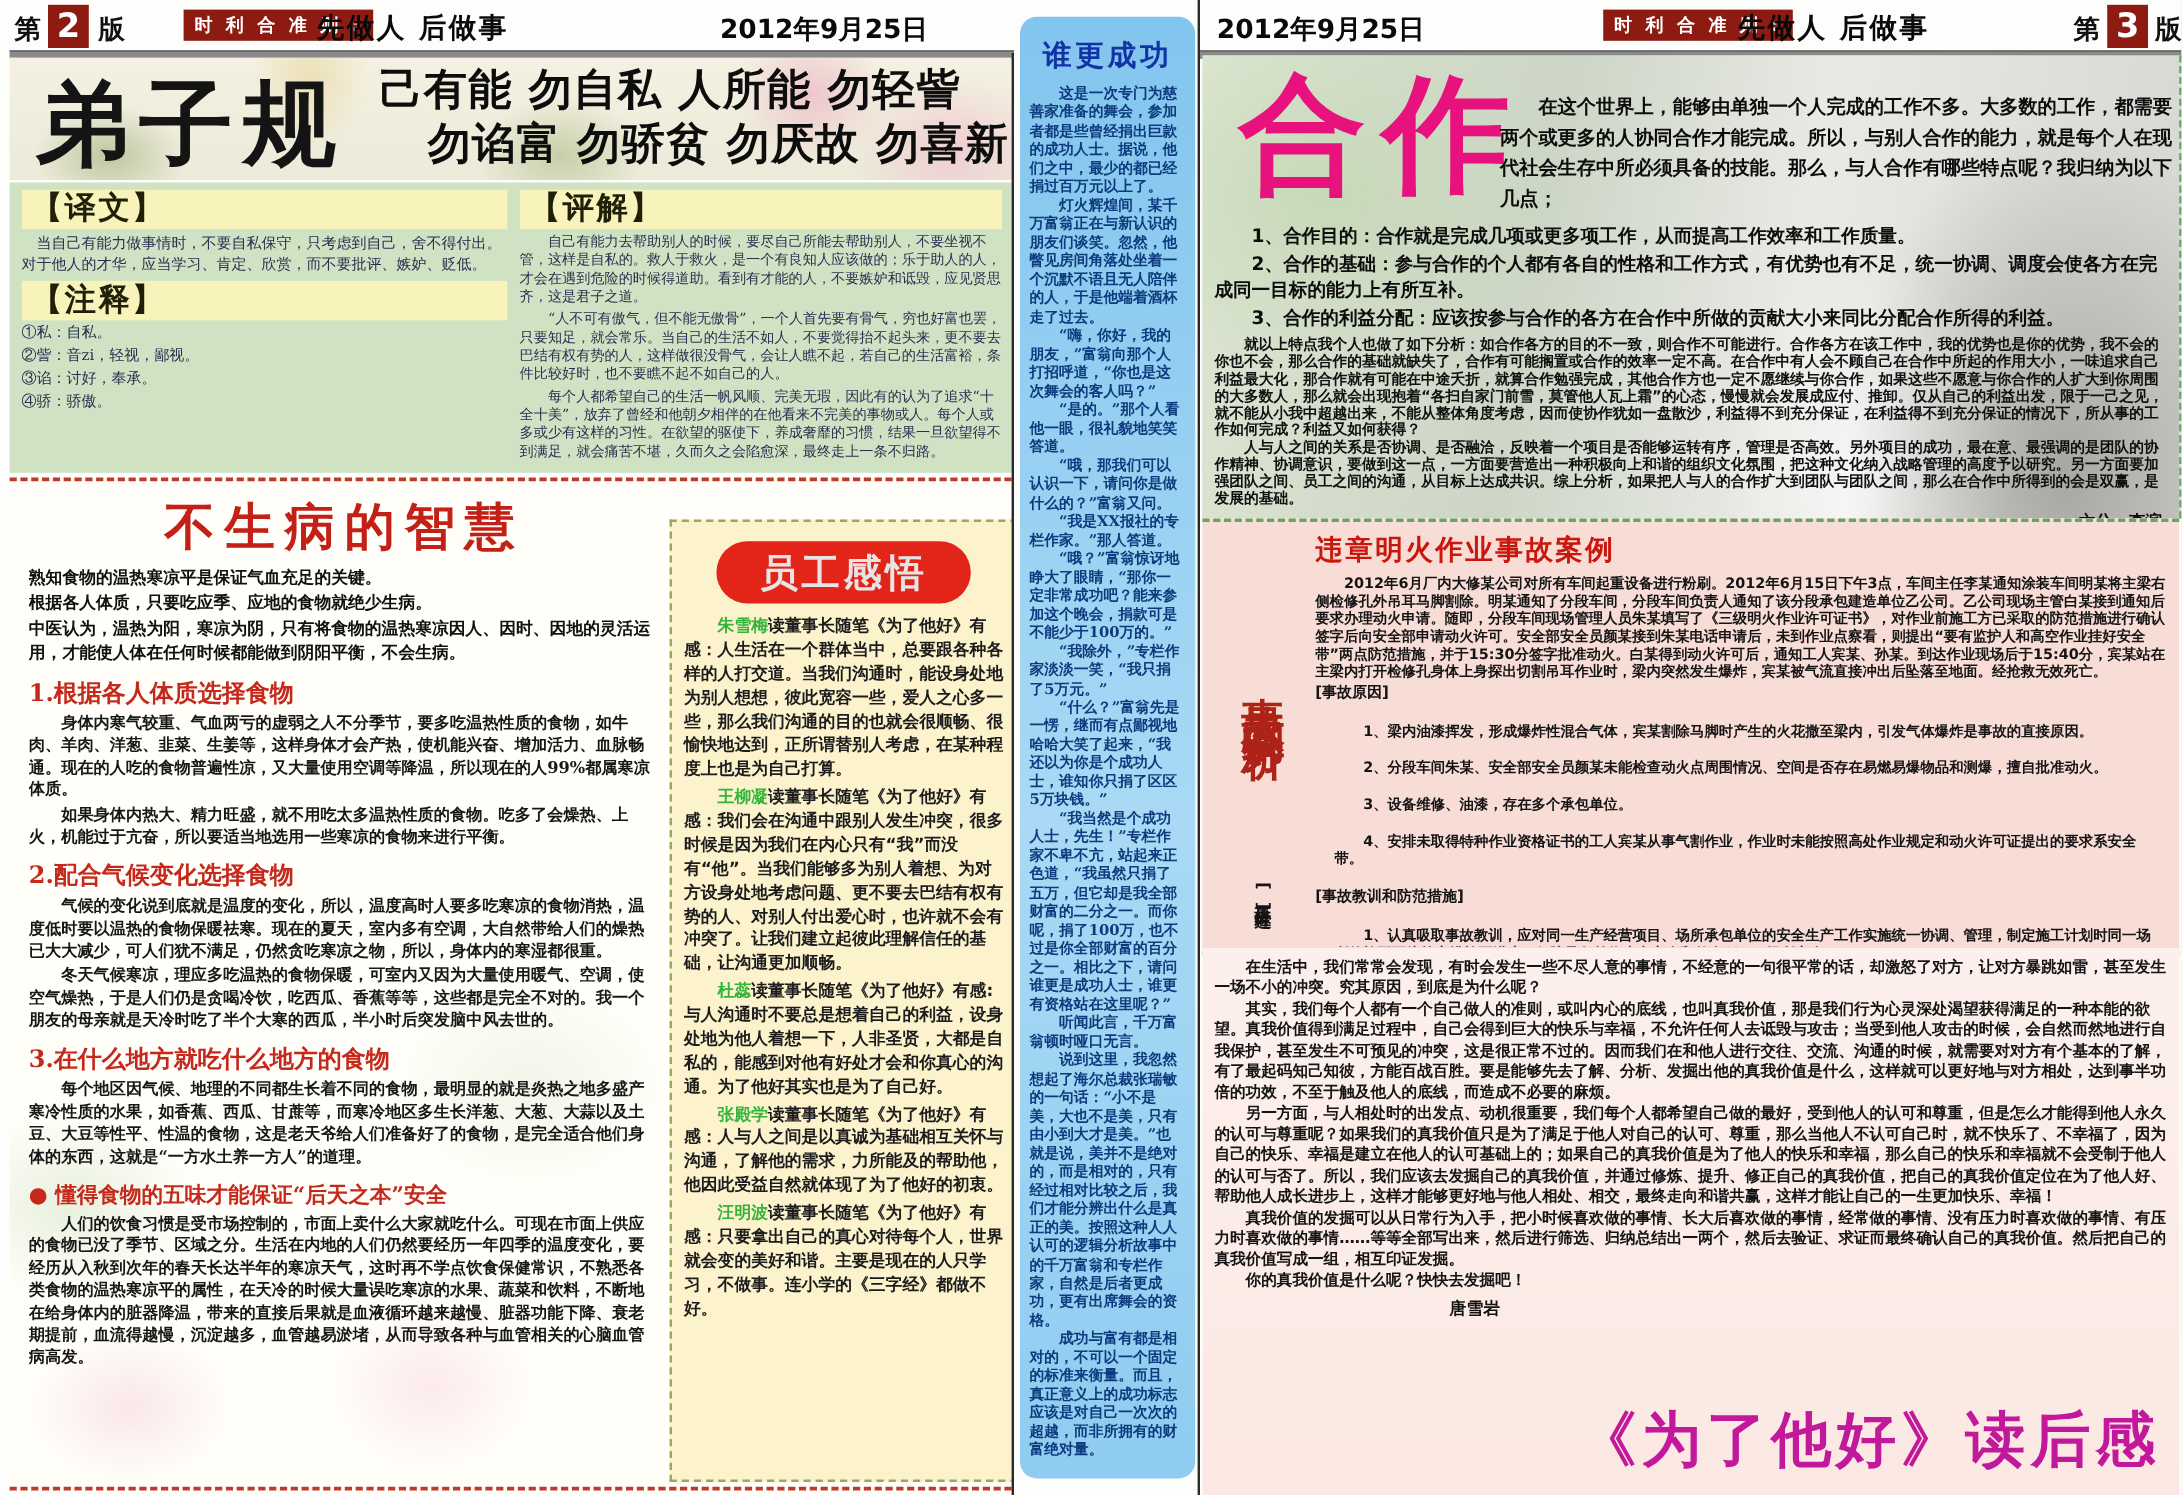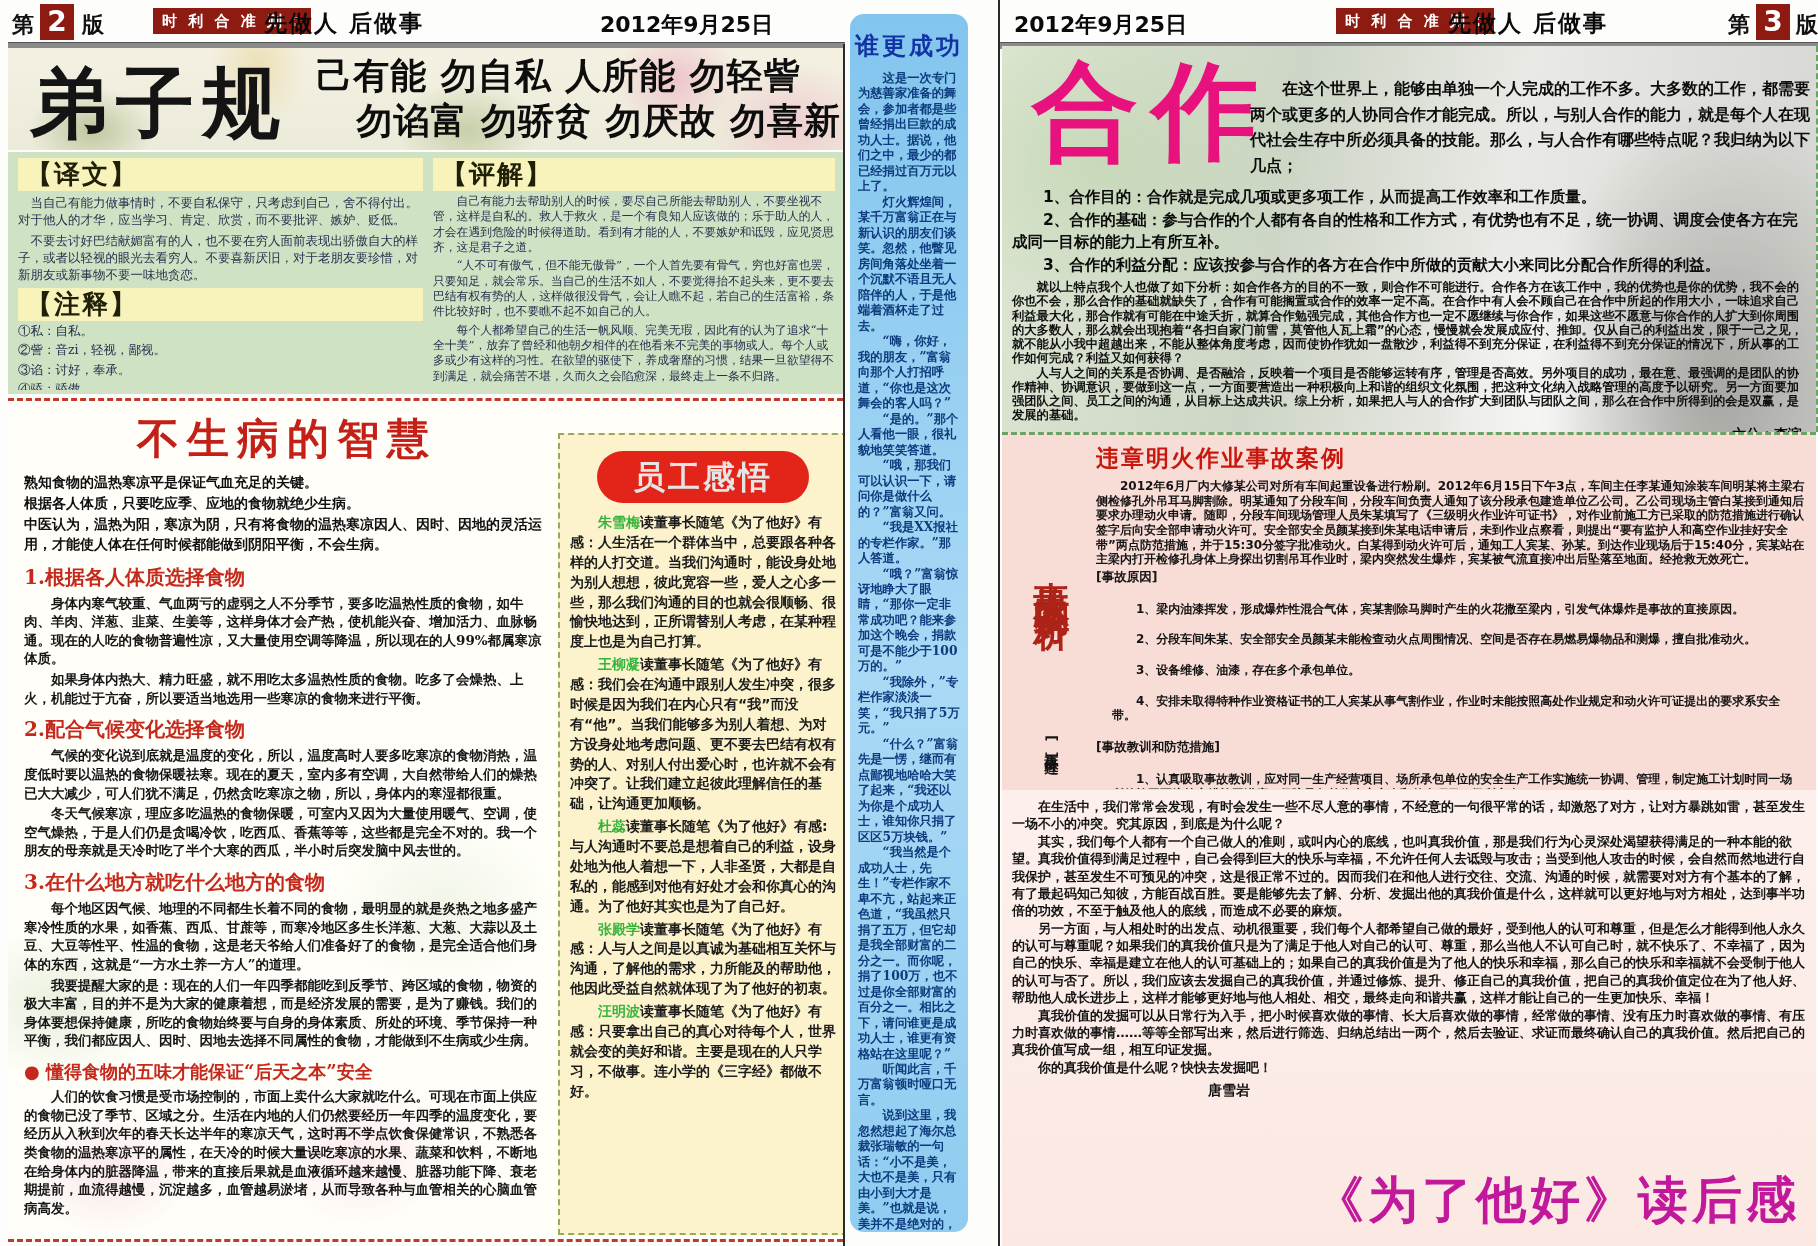--- a/index.html
+++ b/index.html
@@ -54,21 +54,21 @@
   .h-bul{margin:10px 0 3px;font:800 18px "DejaVu Serif",serif;color:#c5291c;}
   
   .ganwu{position:absolute;left:550px;top:32px;width:286px;height:798px;background:#fcf3cd;
          border:2px dashed #9aa85c;overflow:hidden;}
   .gw-badge{width:212px;height:52px;margin:16px auto 10px;background:#e32418;border-radius:26px;
             color:#e5e5e5;font:900 32px "DejaVu Sans",sans-serif;text-align:center;line-height:52px;letter-spacing:3px;}
   .gw-list{padding:0 10px;}
   .gw-entry{margin:0 0 3px;font:700 14px/1.42 "DejaVu Sans",sans-serif;color:#1c1c1c;text-indent:2em;}
   .gw-name{color:#35b43a;}
   
-  .mid{position:absolute;left:850px;top:14px;width:118px;height:1218px;border-radius:14px;overflow:hidden;
+  .mid{position:absolute;left:850px;top:14px;width:146px;height:1218px;border-radius:14px;overflow:hidden;
        background:linear-gradient(180deg,#82c5ee,#a9d9f5 55%,#8fccf0);}
   .mid-title{margin:16px 0 8px;text-align:center;font:900 24px "DejaVu Sans",sans-serif;color:#1233a6;letter-spacing:3px;}
   .mid-list{padding:0 8px;}
   .mid-list p{margin:0;font:700 12.3px/1.26 "DejaVu Serif",serif;color:#0e3b7d;text-indent:2em;}
   
   .hezuo{position:absolute;left:1002px;top:46px;width:814px;height:386px;overflow:hidden;
     border-right:3px dashed #67a567;
     background:
       radial-gradient(ellipse 260px 420px at 88% 90%, rgba(115,115,112,.5), transparent 70%),
       radial-gradient(ellipse 170px 300px at 68% 95%, rgba(252,252,252,.85), transparent 70%),
@@ -127,21 +127,20 @@
       <p class="q2">勿谄富 勿骄贫 勿厌故 勿喜新</p>
     </div>
   </div>
 
   <div class="gpanel">
     <div class="gcol" style="left:10px;width:405px;height:232px;">
       <div class="strip">【译文】</div>
       <div>
 
       <p class="yw-p">当自己有能力做事情时，不要自私保守，只考虑到自己，舍不得付出。对于他人的才华，应当学习、肯定、欣赏，而不要批评、嫉妒、贬低。</p>
-          <p class="yw-p">不要去讨好巴结献媚富有的人，也不要在穷人面前表现出骄傲自大的样子，或者以轻视的眼光去看穷人。不要喜新厌旧，对于老朋友要珍惜，对新朋友或新事物不要一味地贪恋。</p>
         </div>
       <div class="strip" style="margin-top:5px;">【注释】</div>
       <div>
 
       <p class="zs-i">①私：自私。</p>
           <p class="zs-i">②訾：音zi，轻视，鄙视。</p>
           <p class="zs-i">③谄：讨好，奉承。</p>
           <p class="zs-i">④骄：骄傲。</p>
         </div>
     </div>
@@ -174,21 +173,20 @@
       <div class="h-sec">2.配合气候变化选择食物</div>
       <div>
 
       <p class="h-p">气候的变化说到底就是温度的变化，所以，温度高时人要多吃寒凉的食物消热，温度低时要以温热的食物保暖祛寒。现在的夏天，室内多有空调，大自然带给人们的燥热已大大减少，可人们犹不满足，仍然贪吃寒凉之物，所以，身体内的寒湿都很重。</p>
           <p class="h-p">冬天气候寒凉，理应多吃温热的食物保暖，可室内又因为大量使用暖气、空调，使空气燥热，于是人们仍是贪喝冷饮，吃西瓜、香蕉等等，这些都是完全不对的。我一个朋友的母亲就是天冷时吃了半个大寒的西瓜，半小时后突发脑中风去世的。</p>
         </div>
       <div class="h-sec">3.在什么地方就吃什么地方的食物</div>
       <div>
 
       <p class="h-p">每个地区因气候、地理的不同都生长着不同的食物，最明显的就是炎热之地多盛产寒冷性质的水果，如香蕉、西瓜、甘蔗等，而寒冷地区多生长洋葱、大葱、大蒜以及土豆、大豆等性平、性温的食物，这是老天爷给人们准备好了的食物，是完全适合他们身体的东西，这就是“一方水土养一方人”的道理。</p>
-          <p class="h-p">我要提醒大家的是：现在的人们一年四季都能吃到反季节、跨区域的食物，物资的极大丰富，目的并不是为大家的健康着想，而是经济发展的需要，是为了赚钱。我们的身体要想保持健康，所吃的食物始终要与自身的身体素质、所处的环境、季节保持一种平衡，我们都应因人、因时、因地去选择不同属性的食物，才能做到不生病或少生病。</p>
         </div>
       <div class="h-bul">● 懂得食物的五味才能保证“后天之本”安全</div>
       <p class="h-p">人们的饮食习惯是受市场控制的，市面上卖什么大家就吃什么。可现在市面上供应的食物已没了季节、区域之分。生活在内地的人们仍然要经历一年四季的温度变化，要经历从入秋到次年的春天长达半年的寒凉天气，这时再不学点饮食保健常识，不熟悉各类食物的温热寒凉平的属性，在天冷的时候大量误吃寒凉的水果、蔬菜和饮料，不断地在给身体内的脏器降温，带来的直接后果就是血液循环越来越慢、脏器功能下降、衰老期提前，血流得越慢，沉淀越多，血管越易淤堵，从而导致各种与血管相关的心脑血管病高发。</p>
     </div>
 
     <div class="ganwu">
       <div class="gw-badge">员工感悟</div>
       <div class="gw-list">
 
           <p class="gw-entry"><span class="gw-name">朱雪梅</span><span>读董事长随笔《为了他好》有感：人生活在一个群体当中，总要跟各种各样的人打交道。当我们沟通时，能设身处地为别人想想，彼此宽容一些，爱人之心多一些，那么我们沟通的目的也就会很顺畅、很愉快地达到，正所谓替别人考虑，在某种程度上也是为自己打算。</span></p>

